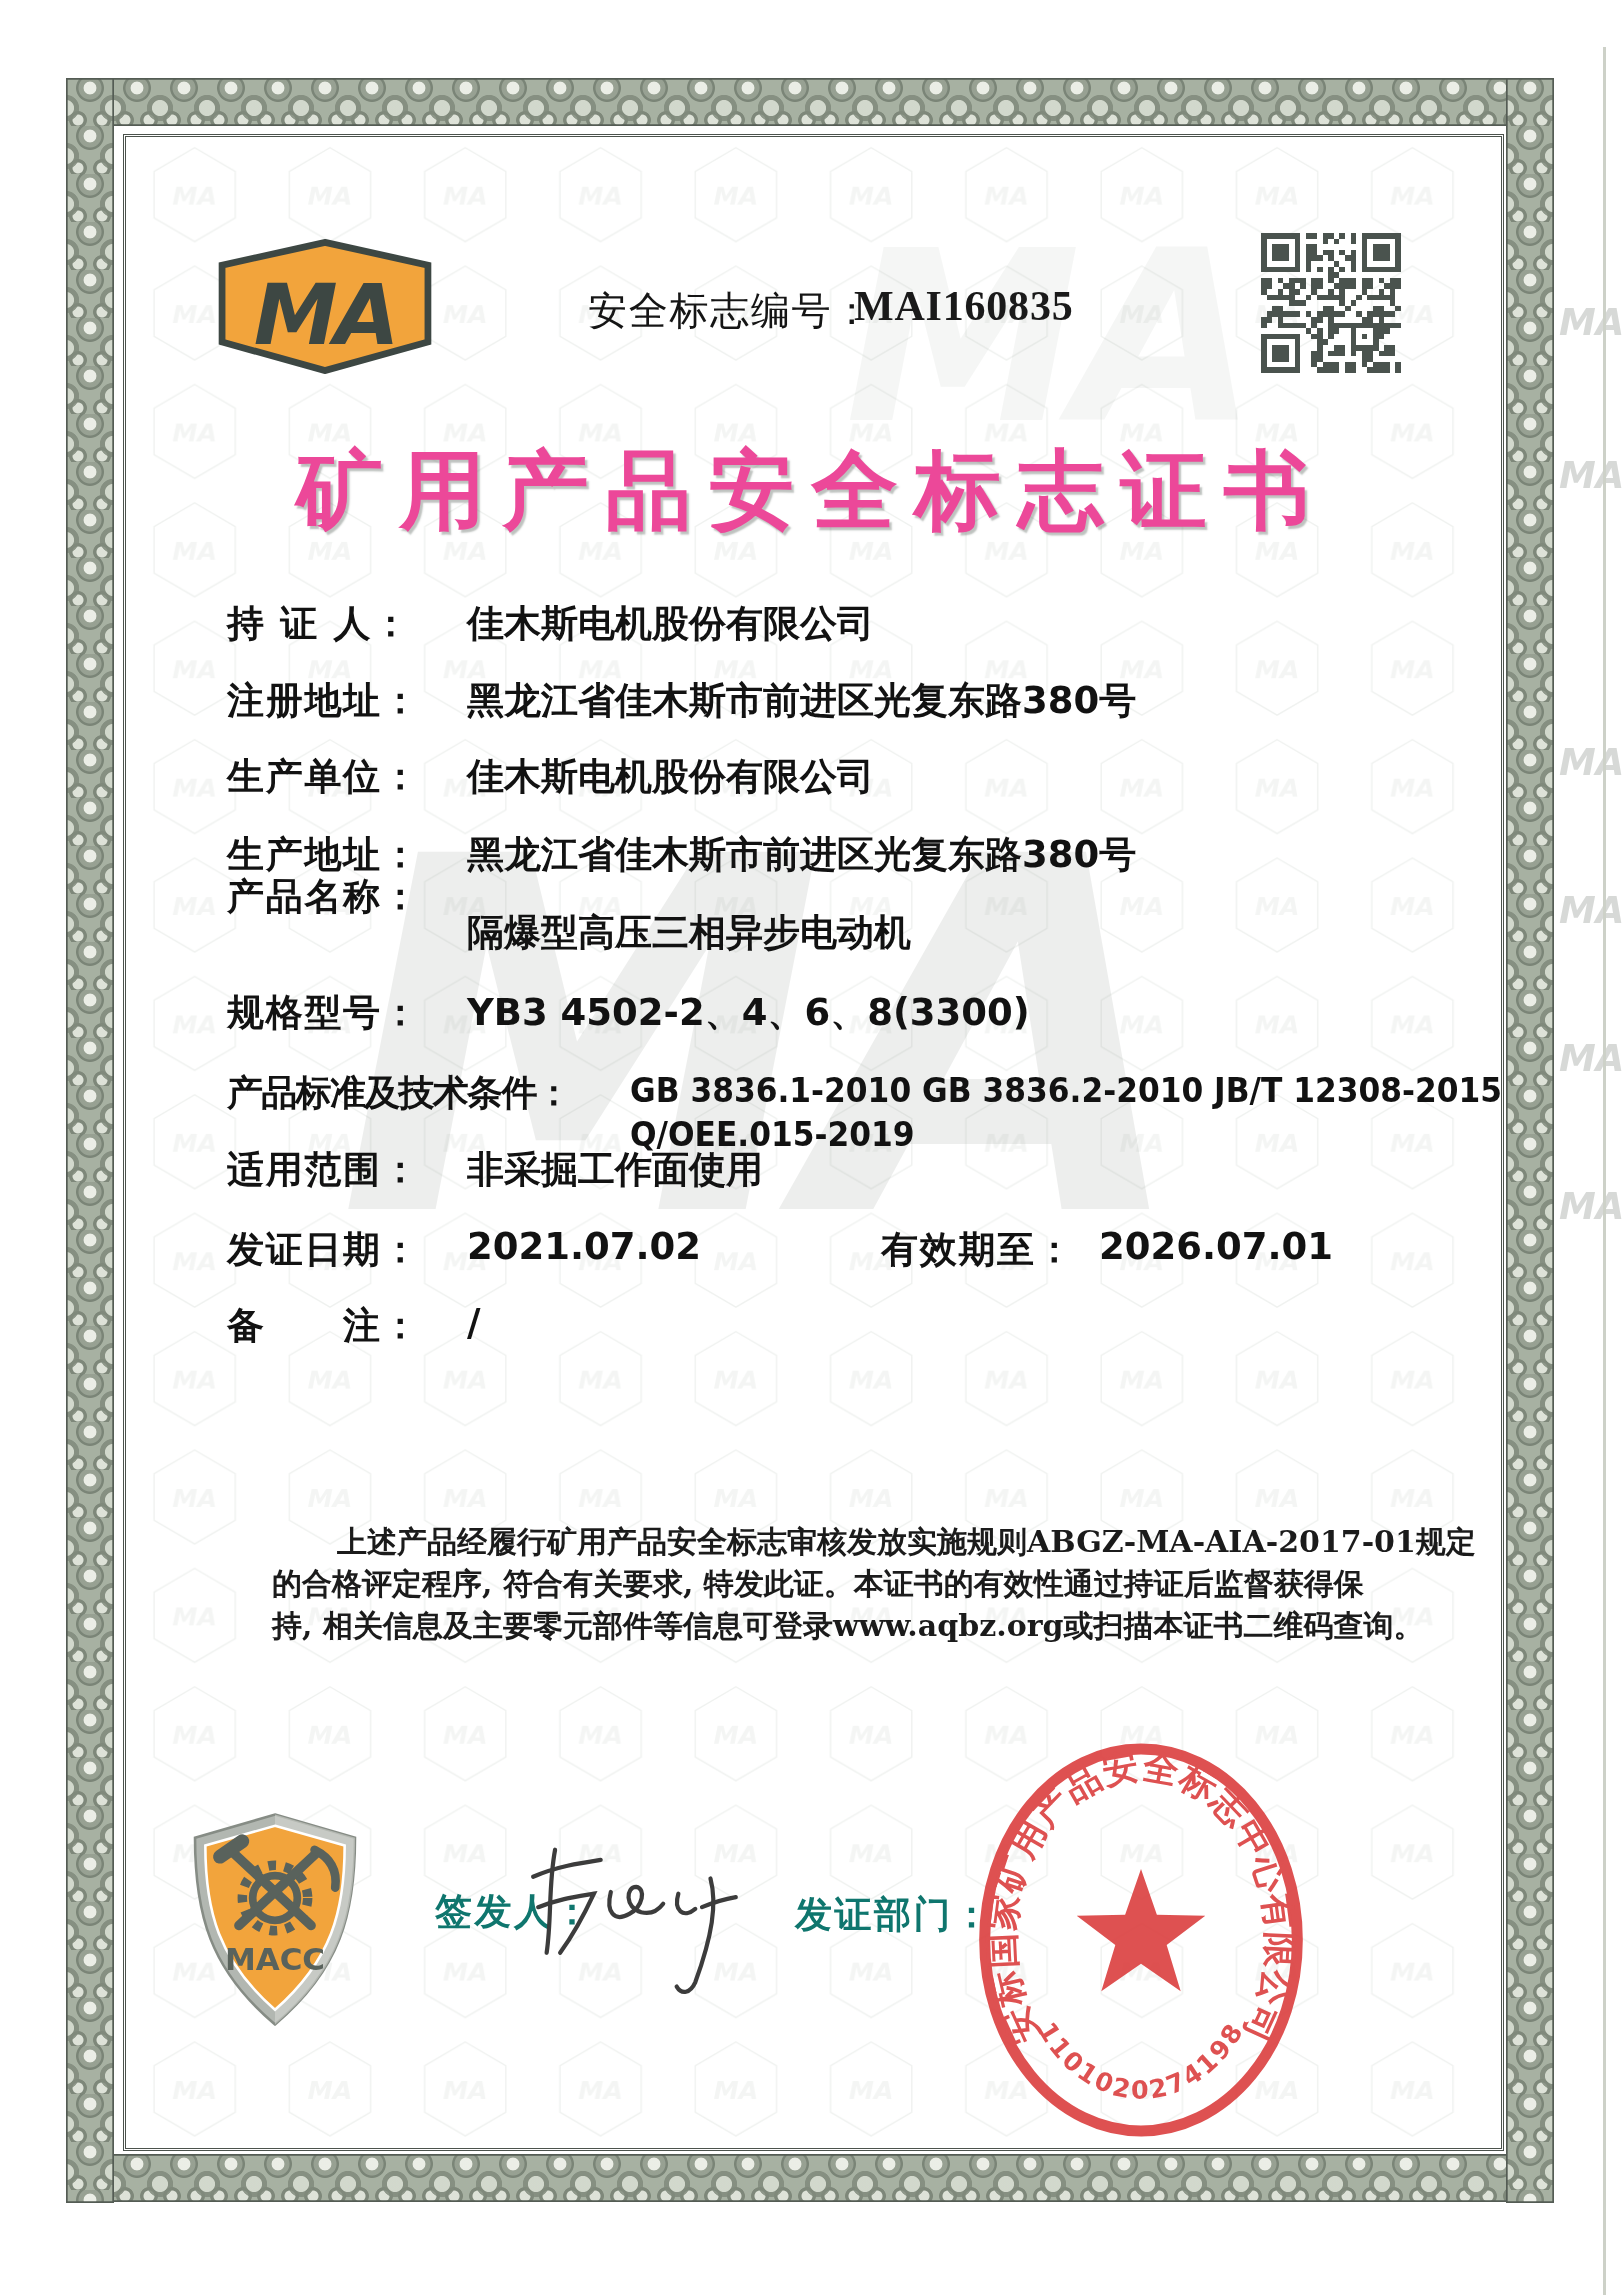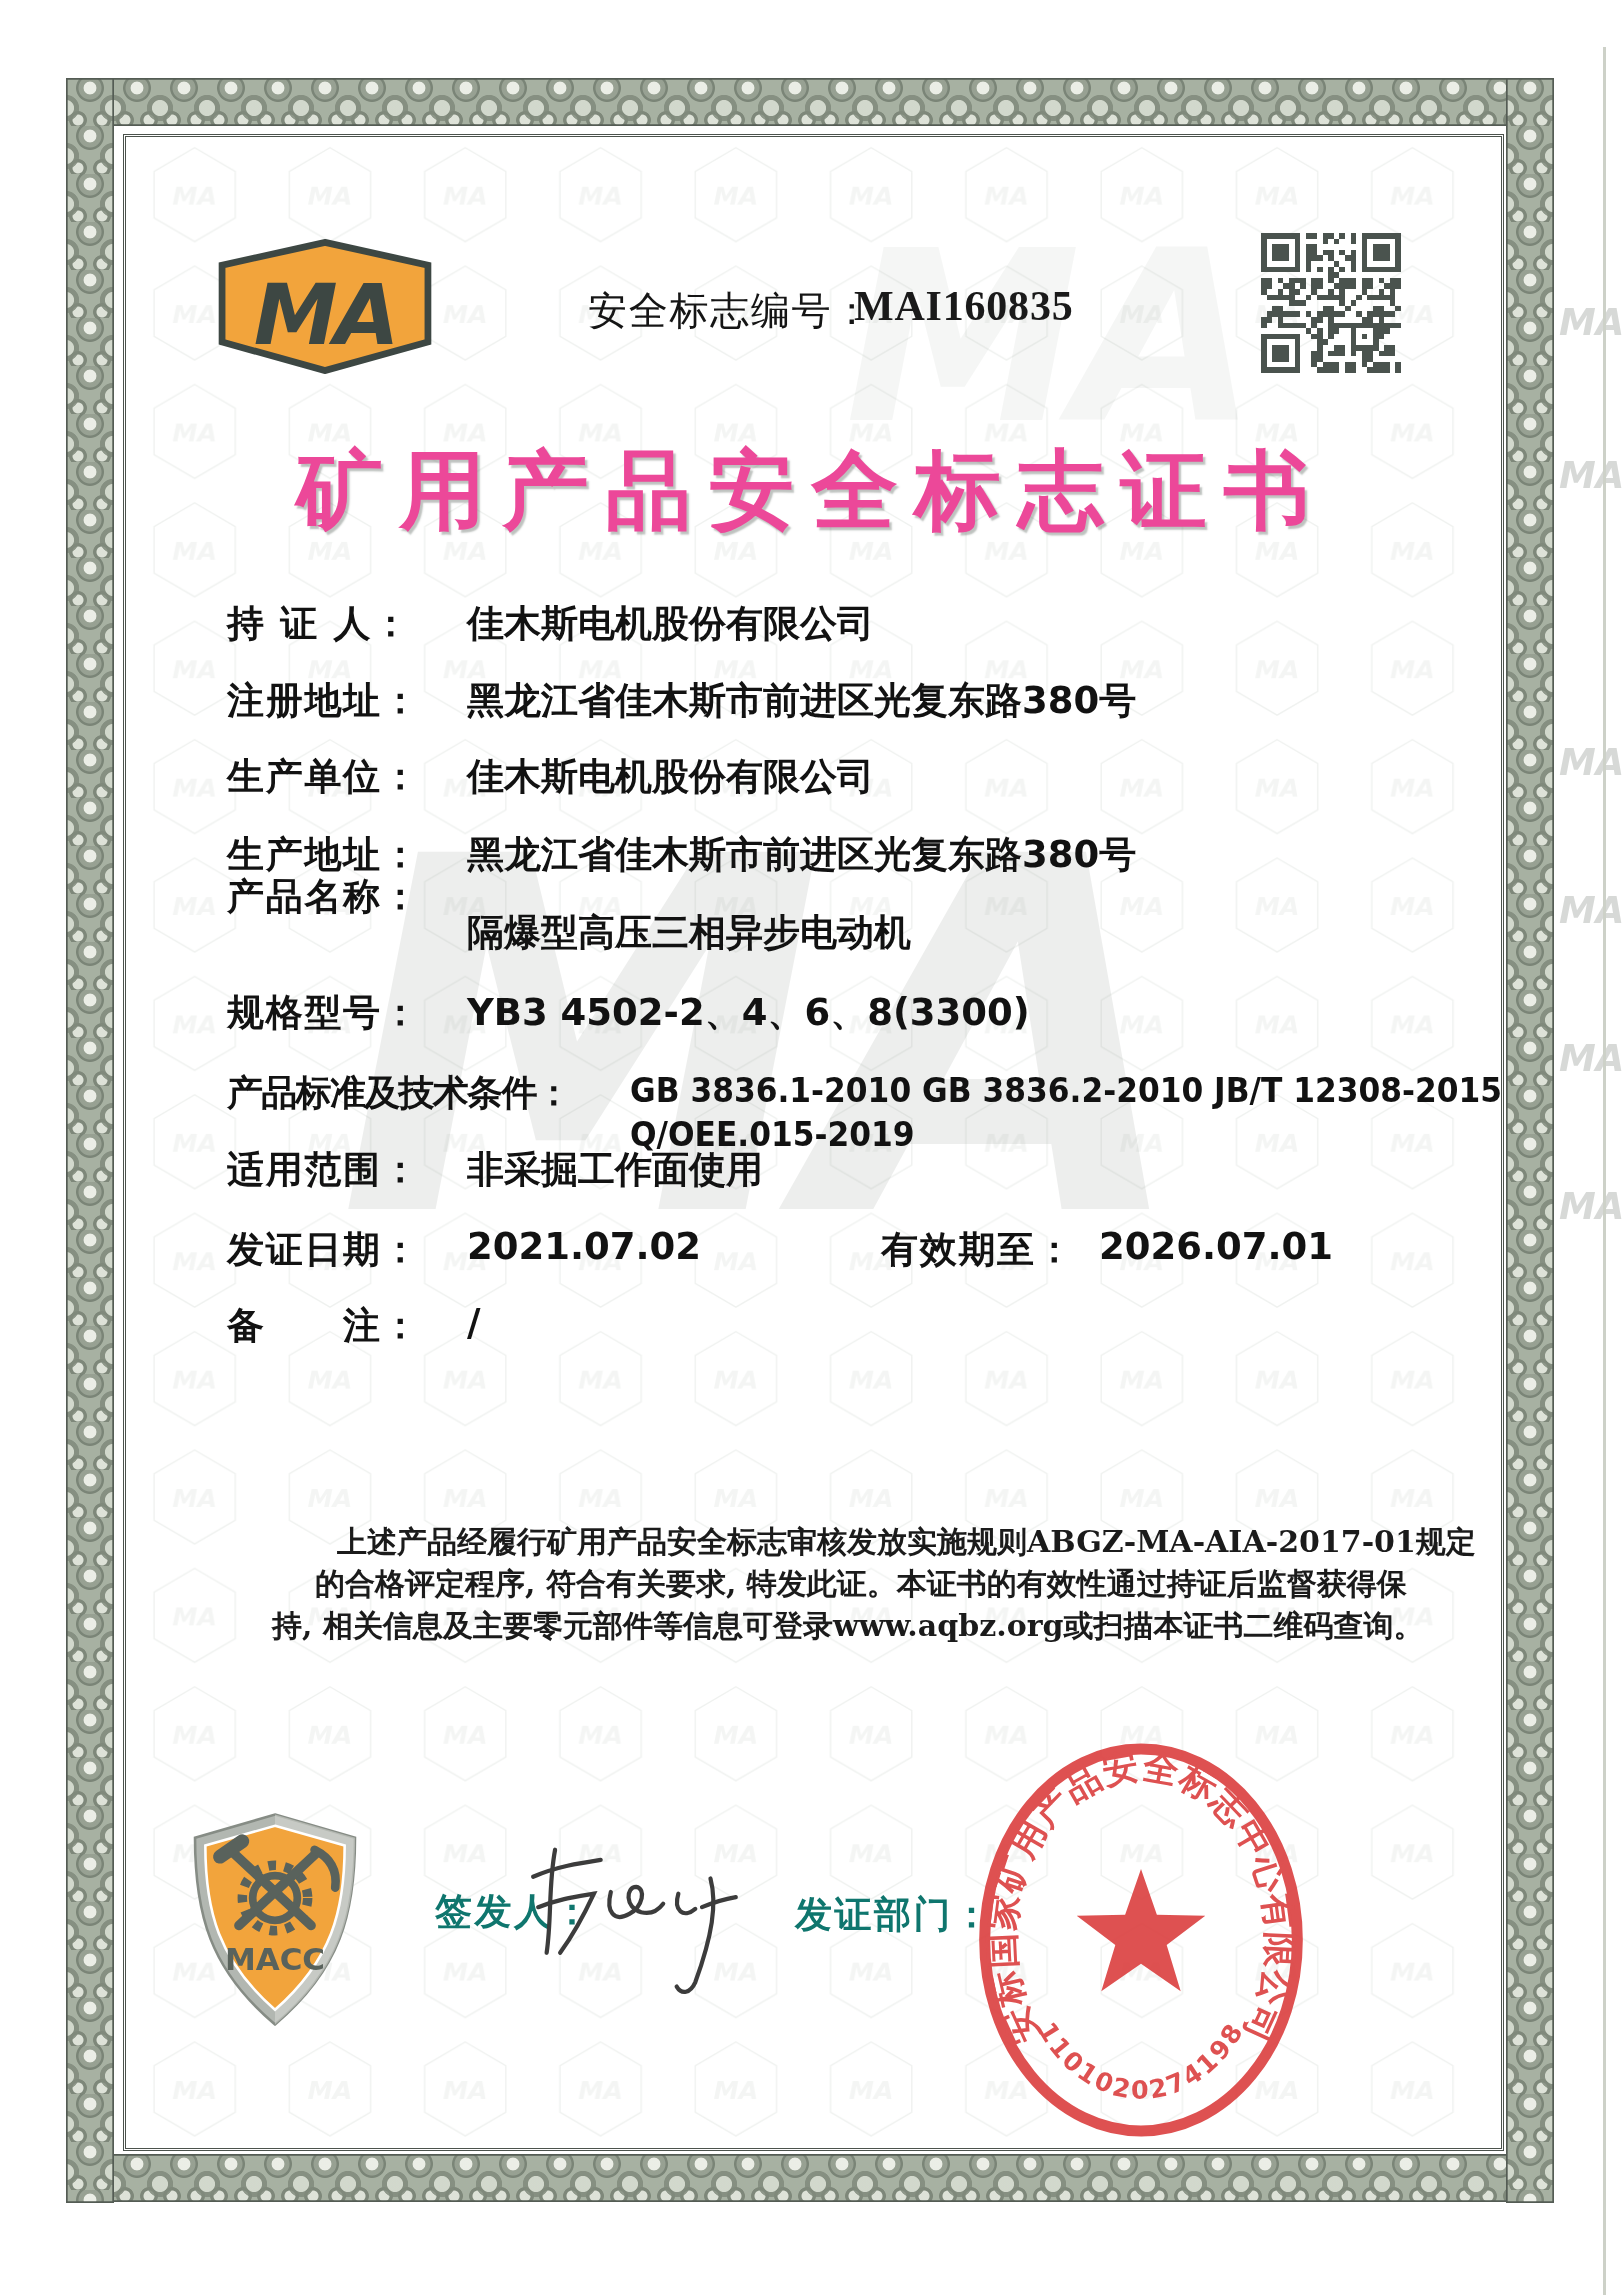--- a/index.html
+++ b/index.html
@@ -347,21 +347,21 @@
 
 <span class="abs row-label" style="left:227px;top:1225px;z-index:3;">发证日期：</span>
 <span class="abs row-value" style="left:467px;top:1225px;z-index:3;">2021.07.02</span>
 <span class="abs row-label" style="left:881px;top:1225px;z-index:3;">有效期至：</span>
 <span class="abs row-value" style="left:1099px;top:1225px;z-index:3;">2026.07.01</span>
 
 <span class="abs row-label" style="left:227px;top:1301px;z-index:3;">备　　注：</span>
 <span class="abs row-value" style="left:467px;top:1301px;z-index:3;">/</span>
 
 <div class="abs stmt" style="left:337px;top:1522px;z-index:3;">上述产品经履行矿用产品安全标志审核发放实施规则ABGZ-MA-AIA-2017-01规定</div>
-<div class="abs stmt" style="left:272px;top:1564px;z-index:3;margin-left:43px;">的合格评定程序, 符合有关要求, 特发此证。本证书的有效性通过持证后监督获得保</div>
+<div class="abs stmt" style="left:272px;top:1564px;z-index:3;">的合格评定程序, 符合有关要求, 特发此证。本证书的有效性通过持证后监督获得保</div>
 <div class="abs stmt" style="left:272px;top:1606px;z-index:3;">持, 相关信息及主要零元部件等信息可登录www.aqbz.org或扫描本证书二维码查询。</div>
 
 <svg class="abs" style="left:189px;top:1812px;z-index:3;" width="172" height="215" viewBox="0 0 200 250">
   <path d="M100,3 L193,30 C193,118 176,183 100,247 C24,183 7,118 7,30 Z" fill="#b2b7b1" stroke="#868c85" stroke-width="3"></path>
   <path d="M100,3 L193,30 C193,118 176,183 100,247 L100,3 Z" fill="#d8dbd6" opacity="0.55"></path>
   <path d="M100,16 L181,39 C181,115 166,172 100,230 C34,172 19,115 19,39 Z" stroke="#ffffff" stroke-width="3" fill="#f2a43c"></path>
   <g stroke="#59625c" fill="none">
     <circle cx="100" cy="100" r="38" stroke-width="11" stroke-dasharray="9 10"></circle>
     <circle cx="100" cy="100" r="26" stroke-width="9"></circle>
     <line x1="52" y1="48" x2="142" y2="132" stroke-width="11" stroke-linecap="round"></line>

